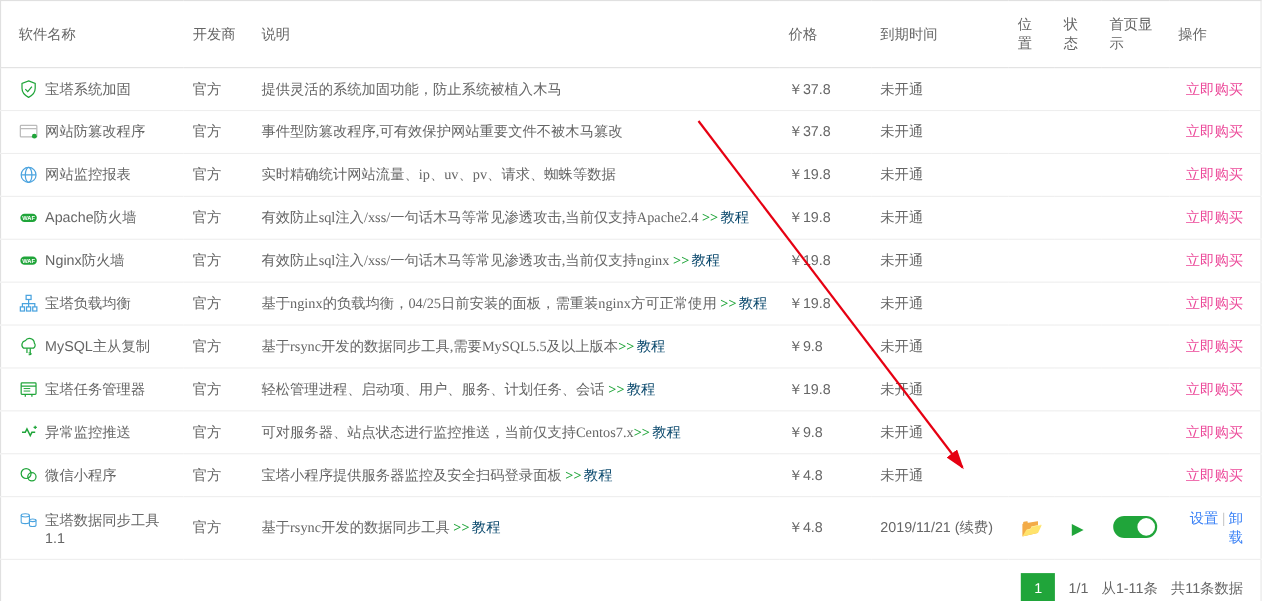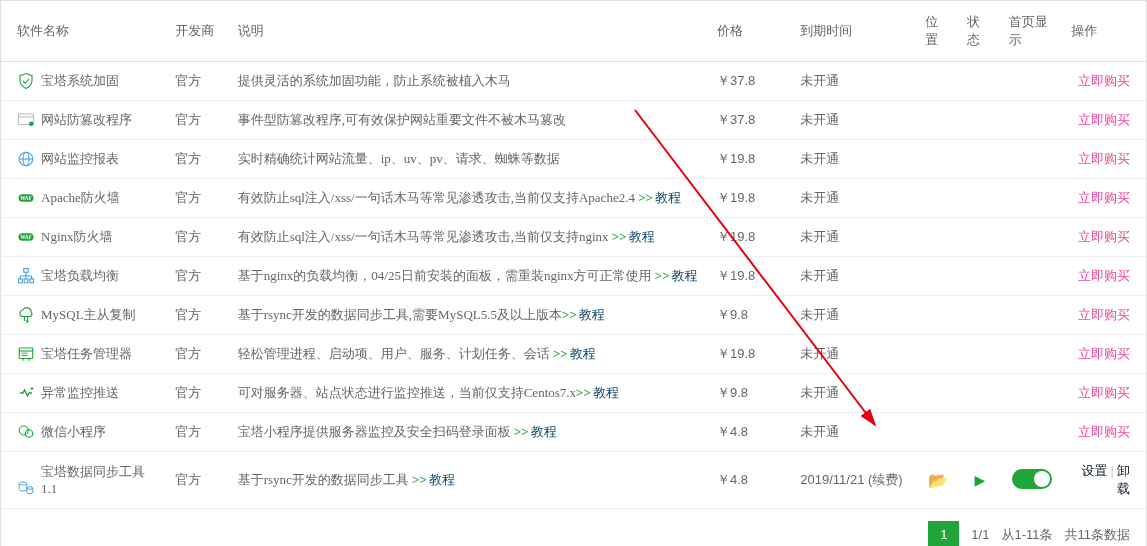--- a/index.html
+++ b/index.html
@@ -1,36 +1,36 @@
 <!DOCTYPE html>
 <html><head>
 <meta charset="utf-8">
 <style>
 * { margin: 0; padding: 0; box-sizing: border-box; }
 body { font-family: "Microsoft YaHei", Arial, sans-serif; font-size: 13px; color: #666; background: #fff; width: 1147px; }
 .table { width: 100%; border-collapse: collapse; border: 1px solid #e0e0e0; }
 .table thead th { text-align: left; padding: 12px 8px; font-weight: normal; color: #666; border-bottom: 1px solid #e0e0e0; background: #fff; }
 .table tbody tr { border-bottom: 1px solid #eee; }
 .table tbody td { padding: 10px 8px; vertical-align: middle; color: #666; }
-.col-name { width: 160px; padding-left: 16px !important; font-family: Liberation Serif, serif; }
+.col-name { width: 160px; padding-left: 16px !important; }
 .col-dev { width: 60px; }
 .col-desc { width: 460px; font-family: Liberation Serif, serif; }
 .col-price { width: 80px; }
 .col-expire { width: 120px; }
 .col-pos { width: 40px; text-align: center; }
 .col-status { width: 40px; text-align: center; }
 .col-home { width: 60px; text-align: center; }
 .col-action { width: 80px; text-align: right; padding-right: 16px !important; }
-.name-cell { display: flex; align-items: flex-end; gap: 6px; }
+.name-cell { display: flex; align-items: flex-start; gap: 6px; }
 .icon { width: 18px; height: 18px; display: inline-flex; align-items: center; justify-content: center; flex-shrink: 0; }
 .price { color: #fc6d26; margin-left: 33px; }
 .link-green { color: #0c4a6e; text-decoration: none; cursor: pointer; }
 .chev { color: #20a53a; font-weight: bold; margin-right: 2px; }
 .action-buy { color: #ec4899; cursor: pointer; }
-.action-set { color: #0f172a; cursor: pointer; }
+.action-set { color: #3b82f6; cursor: pointer; }
 .sep { color: #ccc; margin: 0 3px; }
 .folder-icon { color: #e8a13a; font-size: 16px; cursor: pointer; }
 .play-icon { color: #20a53a; font-size: 14px; cursor: pointer; }
 .toggle { width: 40px; height: 20px; background: #20a53a; border-radius: 10px; position: relative; display: inline-block; cursor: pointer; }
 .toggle::after { content: ""; width: 16px; height: 16px; background: #fff; border-radius: 50%; position: absolute; top: 2px; right: 2px; }
 .footer { display: flex; justify-content: flex-end; align-items: center; gap: 12px; padding: 12px 16px; border: 1px solid #e0e0e0; border-top: none; }
 .page-btn { background: #20a53a; color: #fff; padding: 6px 12px; cursor: pointer; }
 .page-text { color: #666; }
 .arrow-svg { position: absolute; top: 105px; left: 630px; width: 260px; height: 335px; pointer-events: none; z-index: 10; }
 .wrap { position: relative; }

